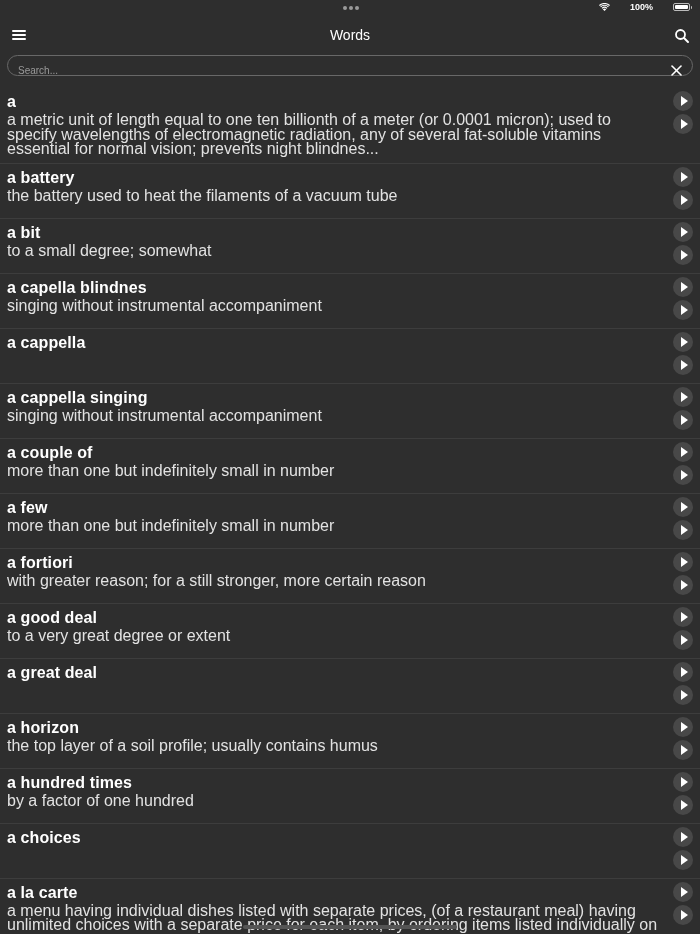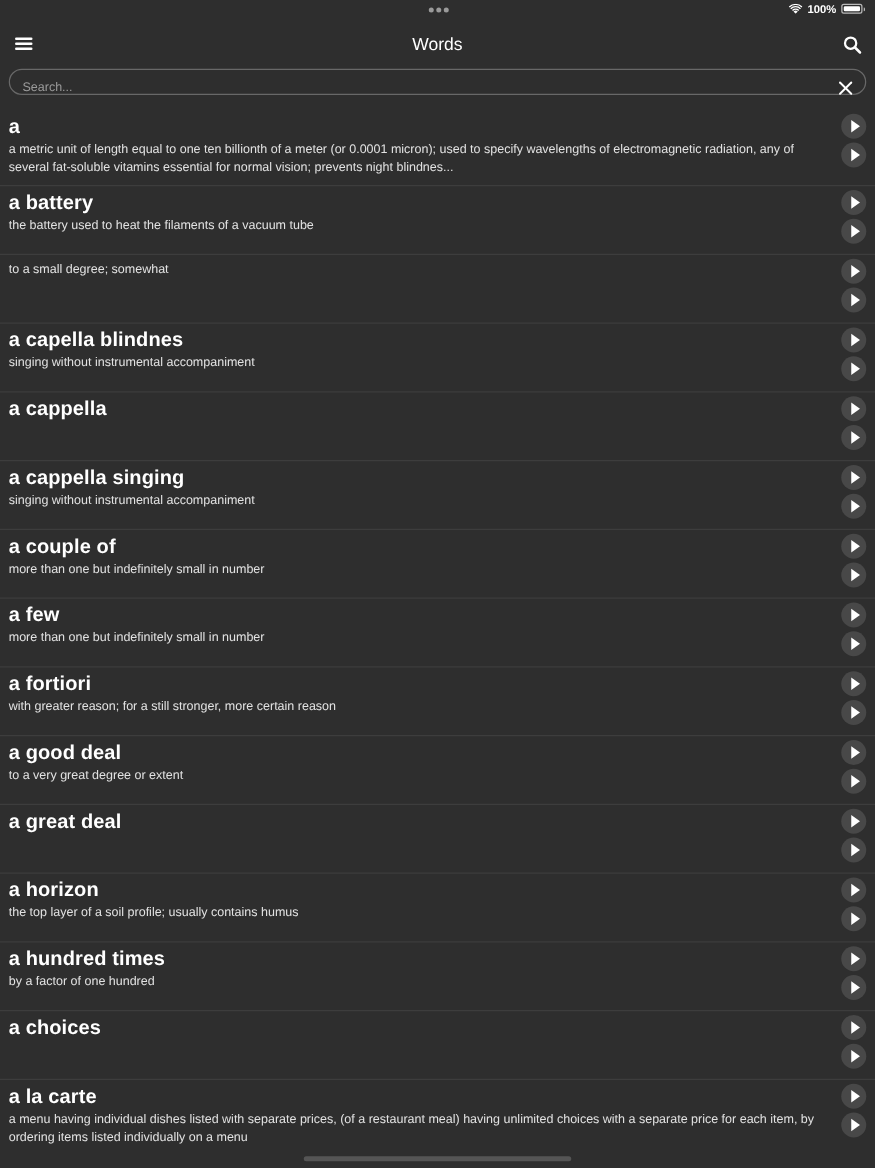--- a/index.html
+++ b/index.html
@@ -2,40 +2,40 @@
 <html><head>
 <meta charset="utf-8">
 <style>
   * { box-sizing: border-box; margin: 0; padding: 0; }
   html, body { width: 700px; height: 934px; background: #2e2e2e; overflow: hidden; }
   body { font-family: "Liberation Sans", "DejaVu Sans", sans-serif; color: #ffffff; position: relative; }
 
   .status-bar { position: absolute; top: 0; left: 0; width: 700px; height: 18px; }
   .status-dots { position: absolute; left: 343px; top: 6px; display: flex; gap: 2px; }
   .status-dots span { width: 4px; height: 4px; border-radius: 50%; background: #9a9a9a; display: block; }
-  .status-right { position: absolute; right: 10px; top: 2px; display: flex; align-items: center; gap: 4px; font-size: 9px; font-weight: bold; color: #fff; }
+  .status-right { position: absolute; right: 10px; top: 2px; display: flex; align-items: center; gap: 20px; font-size: 9px; font-weight: bold; color: #fff; }
   .battery { width: 17px; height: 8px; border: 1px solid #bbb; border-radius: 2px; padding: 1px; position: relative; }
   .battery::after { content: ""; position: absolute; right: -3px; top: 2px; width: 1.5px; height: 3px; background: #bbb; border-radius: 0 1px 1px 0; }
   .battery-fill { width: 100%; height: 100%; background: #fff; border-radius: 1px; }
 
   .nav-bar { position: absolute; top: 20px; left: 0; width: 700px; height: 32px; }
   .menu-btn { position: absolute; left: 12px; top: 10px; width: 14px; height: 12px; cursor: pointer; }
   .menu-btn span { display: block; height: 2px; background: #fff; margin-bottom: 2px; border-radius: 1px; }
   .nav-title { position: absolute; left: 0; right: 0; top: 7px; text-align: center; font-size: 14px; color: #fff; }
   .search-btn { position: absolute; right: 10px; top: 8px; width: 16px; height: 16px; cursor: pointer; }
 
   .search-field { position: absolute; left: 7px; top: 55px; width: 686px; height: 21px; border: 1px solid #686868; border-radius: 16px; background: #2e2e2e; }
   .search-field input { position: absolute; left: 10px; top: 0; height: 29px; width: 640px; background: transparent; border: none; outline: none; color: #fff; font-family: "Liberation Sans", sans-serif; font-size: 10px; }
   .search-field input::placeholder { color: #9a9a9a; }
   .clear-btn { position: absolute; right: 9px; top: 8px; width: 13px; height: 13px; cursor: pointer; }
 
   .word-list { position: absolute; top: 88px; left: 0; width: 700px; }
   .word-row { position: relative; border-bottom: 1px solid #3d3d3d; padding: 4px 40px 6px 7px; min-height: 55px; }
   .word-title { font-size: 16px; font-weight: bold; color: #fff; line-height: 20px; letter-spacing: 0.1px; }
-  .word-def { font-size: 10px; color: #e2e2e2; line-height: 14.5px; margin-top: 1px; }
+  .word-def { font-size: 16px; color: #e2e2e2; line-height: 14.5px; margin-top: 1px; }
   .play-btn { position: absolute; right: 7px; width: 20px; height: 20px; border-radius: 50%; background: #484848; cursor: pointer; }
   .play-btn::after { content: ""; position: absolute; left: 8px; top: 5px; border-left: 7px solid #fff; border-top: 5px solid transparent; border-bottom: 5px solid transparent; }
   .play-top { top: 3px; }
   .play-bottom { top: 26px; }
   .word-row.tall { min-height: 59px; }
   .word-row.tall .play-bottom { top: 26px; }
   .word-row.last { border-bottom: none; }
 
   .home-indicator { position: absolute; left: 243px; top: 925px; width: 214px; height: 4px; border-radius: 2px; background: #555; }
 </style>
@@ -90,20 +90,21 @@
     <div class="play-btn play-top"></div>
     <div class="play-btn play-bottom"></div>
   </div>
   <div class="word-row">
     <div class="word-title">a battery</div>
     <div class="word-def">the battery used to heat the filaments of a vacuum tube</div>
     <div class="play-btn play-top"></div>
     <div class="play-btn play-bottom"></div>
   </div>
   <div class="word-row">
+    <div class="word-title">a bit</div>
     <div class="word-def">to a small degree; somewhat</div>
     <div class="play-btn play-top"></div>
     <div class="play-btn play-bottom"></div>
   </div>
   <div class="word-row">
     <div class="word-title">a capella blindnes</div>
     <div class="word-def">singing without instrumental accompaniment</div>
     <div class="play-btn play-top"></div>
     <div class="play-btn play-bottom"></div>
   </div>

